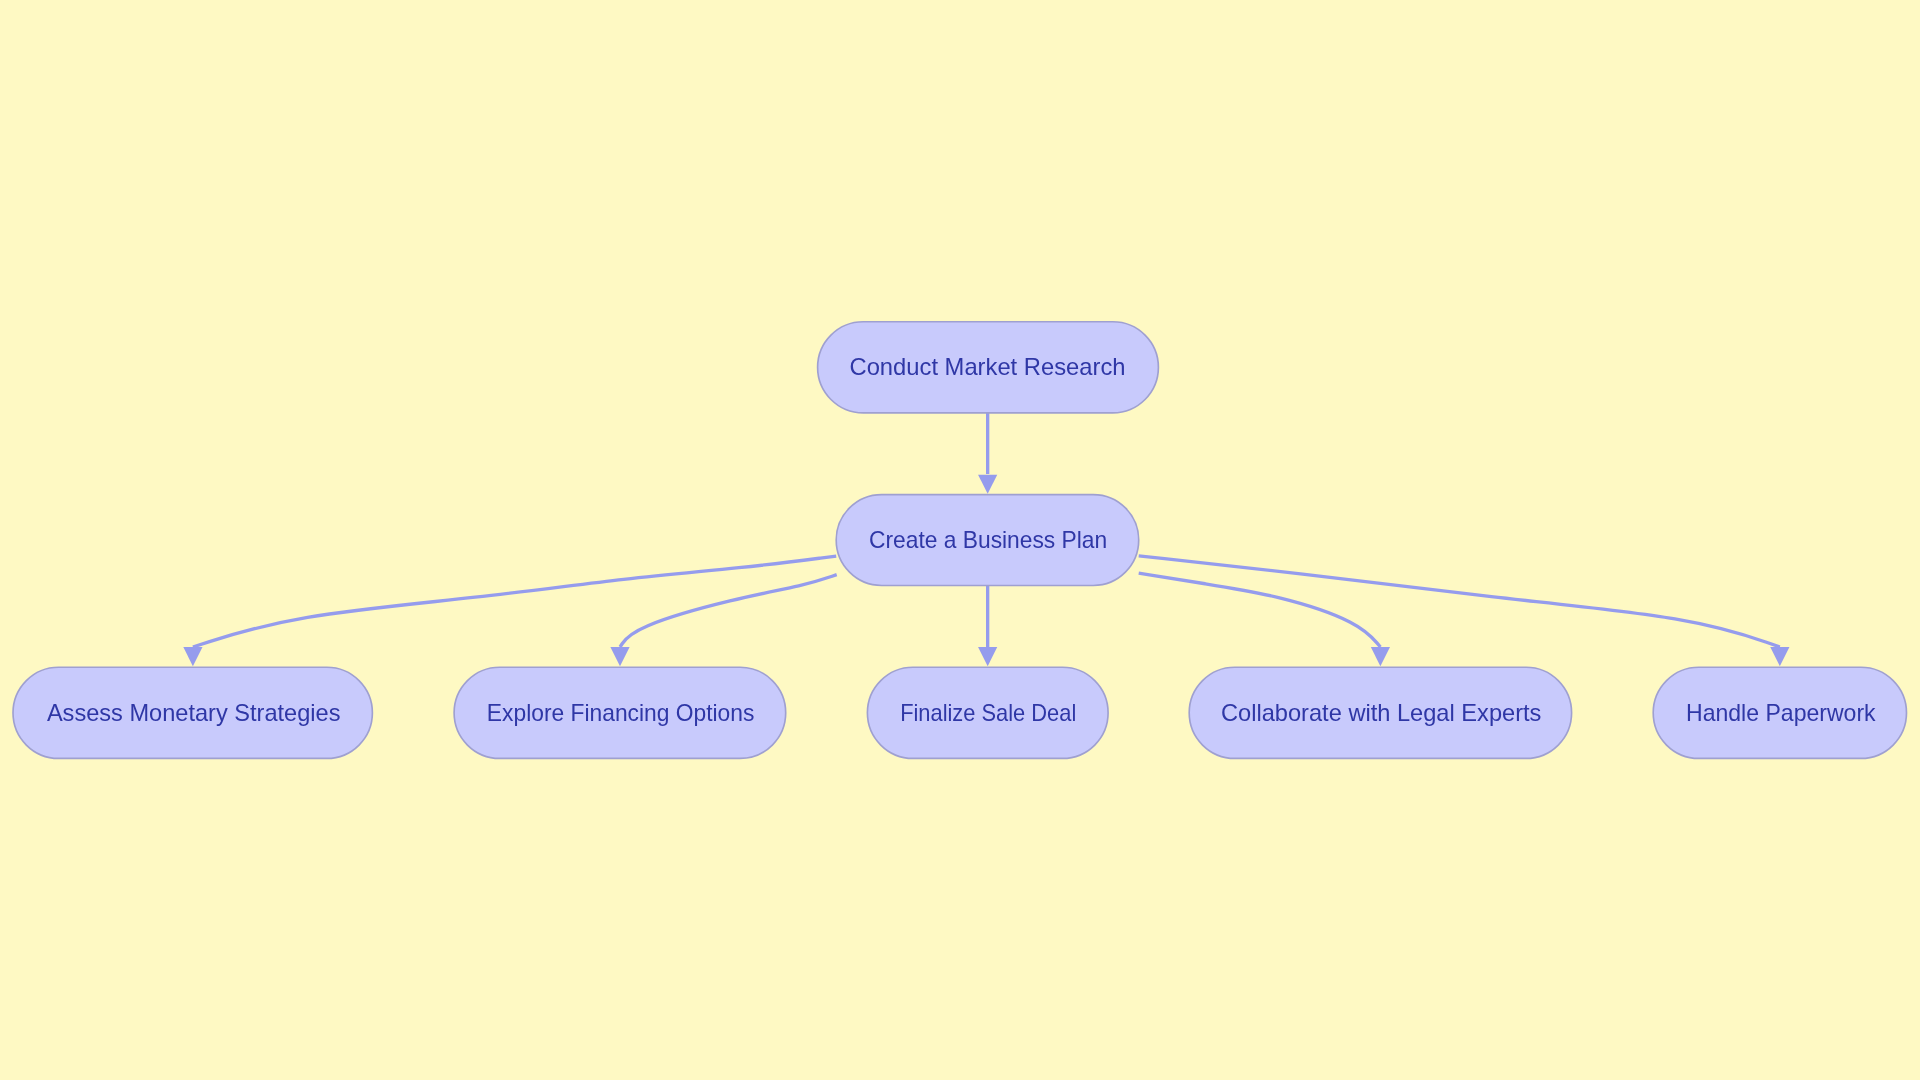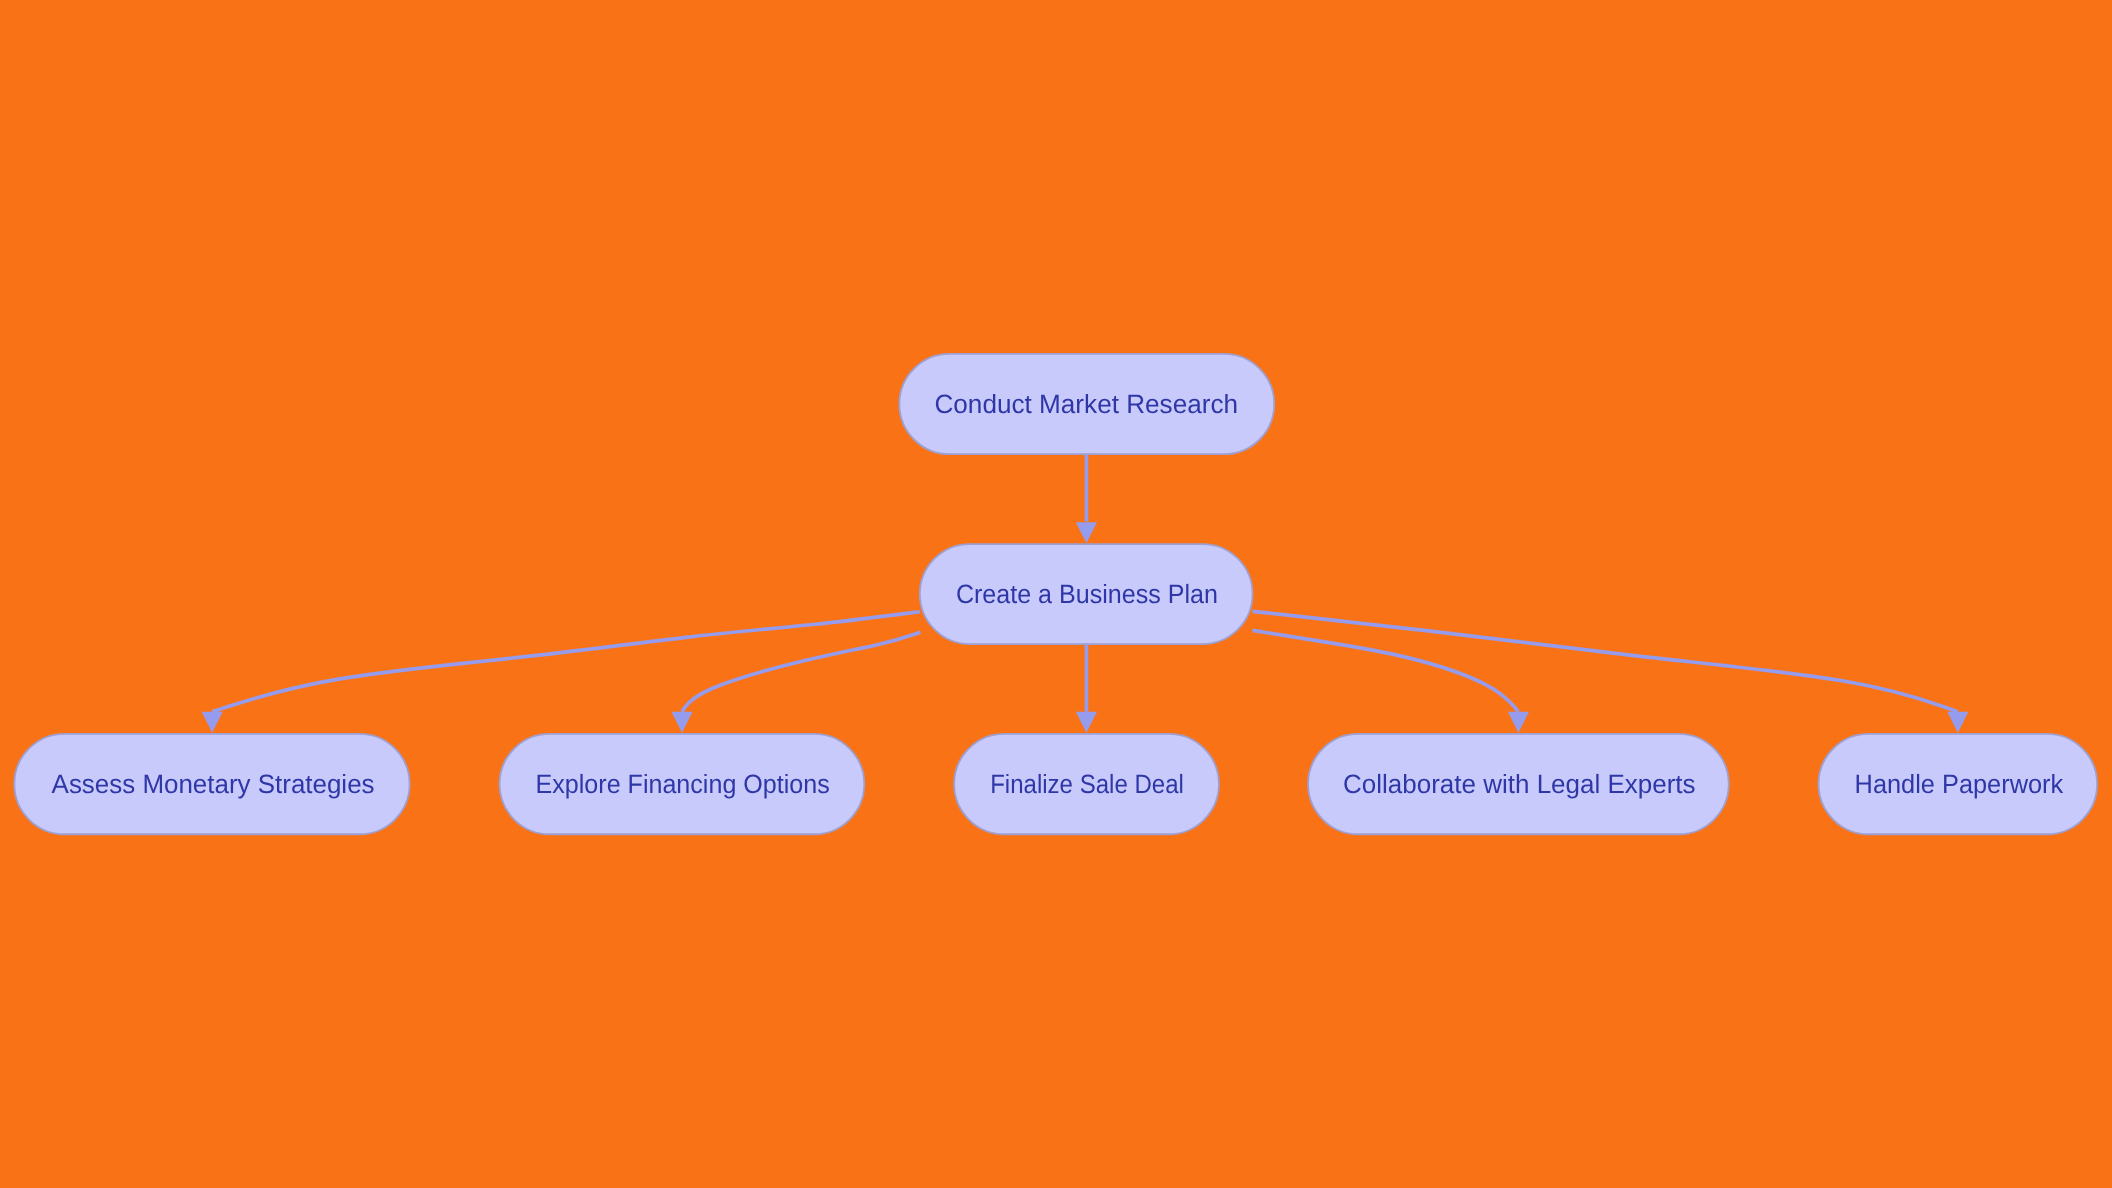--- a/index.html
+++ b/index.html
@@ -1,18 +1,18 @@
 <!DOCTYPE html>
 <html><head>
 <meta charset="utf-8">
 <style>
   html,body{margin:0;padding:0;}
   body{width:1920px;height:1080px;background:#ffffff;overflow:hidden;
        font-family:"Liberation Sans",sans-serif;}
-  #stage{position:relative;width:1920px;height:1080px;background:#f97316;}
+  #stage{position:relative;width:1920px;height:1080px;background:#fef9c3;}
   svg.flow{position:absolute;left:0;top:0;width:1920px;height:1080px;shape-rendering:auto;}
   #stage{filter:opacity(1);}
   .node-label{font-size:24px;fill:#2f37a6;text-anchor:middle;}
   .edge-path{fill:none;stroke-width:3.33px;stroke-linecap:butt;}
 </style>
 </head>
 <body>
 
 <div id="stage">
   <svg class="flow" viewBox="0 0 1920 1080" aria-label="process flowchart">

